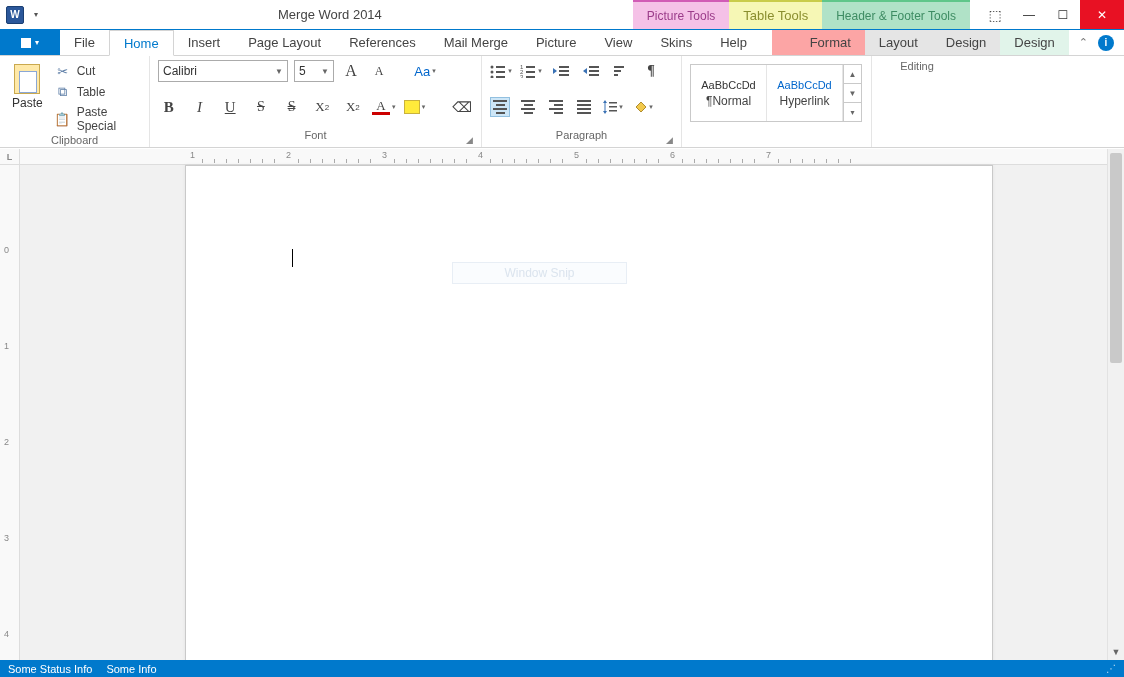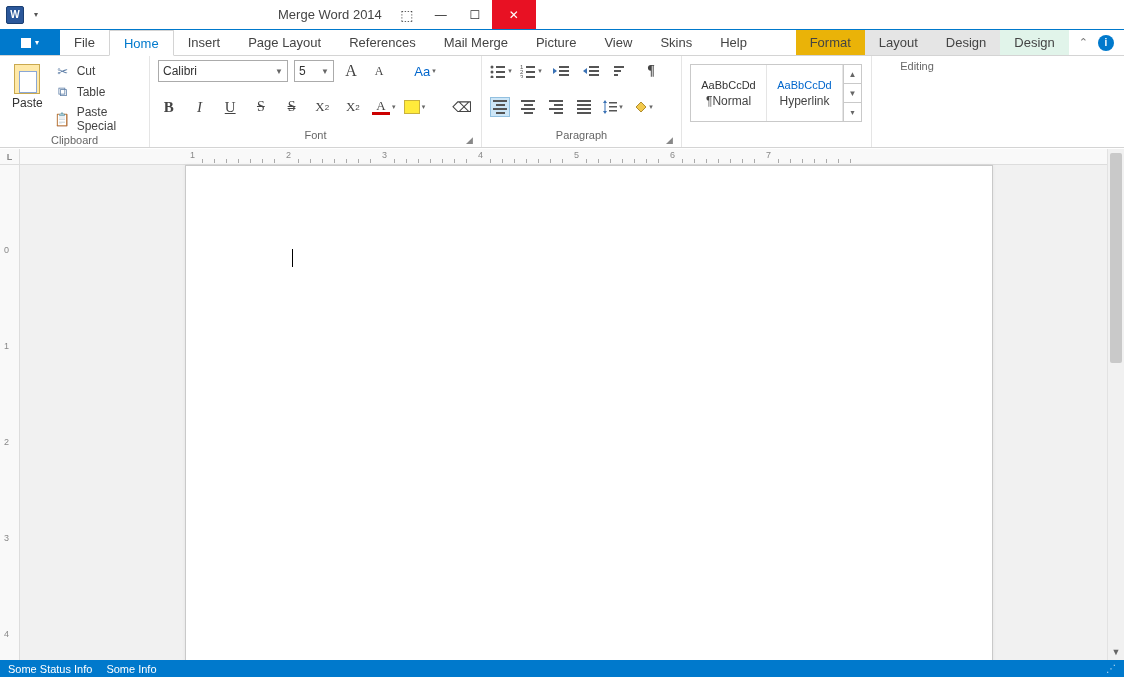--- a/index.html
+++ b/index.html
@@ -23,21 +23,21 @@
 
 
 .ribbon-tabs { height: 26px; display:flex; align-items:stretch; border-bottom:1px solid #d4d4d4; background:#fff; }
 .view-switch { width: 60px; background:#0079cc; color:#fff; display:flex; align-items:center; justify-content:center; gap:4px; }
 .view-switch .sq { width:10px;height:10px;background:#fff; }
 .tab { padding:0 14px; display:flex; align-items:center; font-size:13px; color:#444; cursor:default; position:relative; }
 .tab.active { color:#0079cc; border:1px solid #d4d4d4; border-bottom:1px solid #fff; background:#fff; margin-bottom:-1px; }
 .ctx-sub { padding:0 14px; display:flex; align-items:center; font-size:13px; color:#444; }
 .ctx-area { margin-left:auto; display:flex; }
 .ctx-area .ctx-bg { display:flex; }
-.ctx-area .pic-bg { background:#eab308; }
+.ctx-area .pic-bg { background:#fca5a5;padding-left:24px; }
 .ctx-area .tab-bg { background:#e5e5e5; }
 .ctx-area .hdr-bg { background:#e1f4ea; }
 .ribbon-right { display:flex; align-items:center; gap:10px; padding:0 10px; }
 .ribbon-right .chev { color:#777; font-size:11px; }
 .help-ic { width:16px;height:16px;border-radius:50%;background:#0079cc;color:#fff;display:flex;align-items:center;justify-content:center;font-size:10px;font-weight:bold; }
 
 
 .ribbon { height: 92px; background:#fff; border-bottom:1px solid #d4d4d4; display:flex; }
 .group { border-right:1px solid #e5e5e5; display:flex; flex-direction:column; padding: 4px 8px 0; }
 .group-body { flex:1; display:flex; align-items:flex-start; gap:6px; }
@@ -121,20 +121,25 @@
 </style>
 </head>
 <body>
 
 <div class="titlebar">
   <div class="titlebar-left">
     <div class="app-icon">W</div>
     <div class="qat-arrow">▾</div>
   </div>
   <div class="titlebar-title">Merge Word 2014</div>
+  <div class="context-tabs">
+    <div class="ctx pic">Picture Tools</div>
+    <div class="ctx tab">Table Tools</div>
+    <div class="ctx hdr">Header &amp; Footer Tools</div>
+  </div>
   <div class="win-controls">
     <div class="win-btn special">⬚</div>
     <div class="win-btn">—</div>
     <div class="win-btn">☐</div>
     <div class="win-btn close">✕</div>
   </div>
 </div>
 
 <div class="ribbon-tabs">
   <div class="view-switch">
@@ -421,20 +426,21 @@
           <span style="position: absolute; top: 10px; width: 1px; height: 4px; background: rgb(170, 170, 170); left: 610px;"></span>
           <span style="position: absolute; top: 10px; width: 1px; height: 4px; background: rgb(170, 170, 170); left: 622px;"></span>
           <span style="position: absolute; top: 10px; width: 1px; height: 4px; background: rgb(170, 170, 170); left: 634px;"></span>
           <span style="position: absolute; top: 10px; width: 1px; height: 4px; background: rgb(170, 170, 170); left: 646px;"></span>
           <span style="position: absolute; top: 10px; width: 1px; height: 4px; background: rgb(170, 170, 170); left: 658px;"></span>
           <span style="position: absolute; top: 10px; width: 1px; height: 4px; background: rgb(170, 170, 170); left: 670px;"></span>
         </div>
     </div>
     <div class="page">
       <div class="cursor"></div>
+      <div class="watermark">Window Snip</div>
     </div>
     <div class="scrollbar-v">
       <div class="arr up">▲</div>
       <div class="thumb"></div>
       <div class="arr dn">▼</div>
     </div>
   </div>
 </div>
 
 <div class="statusbar">

